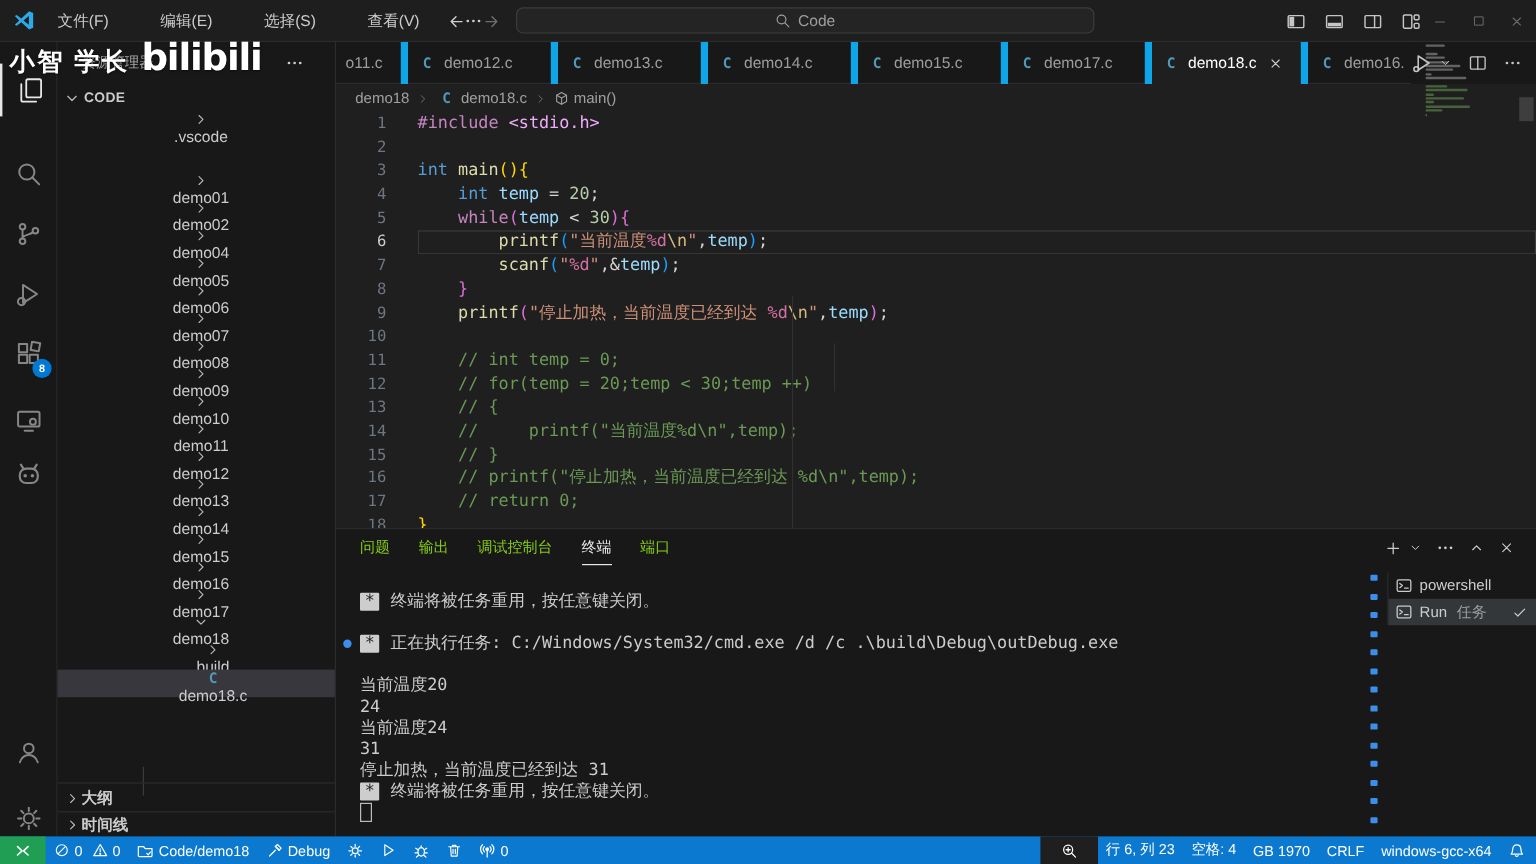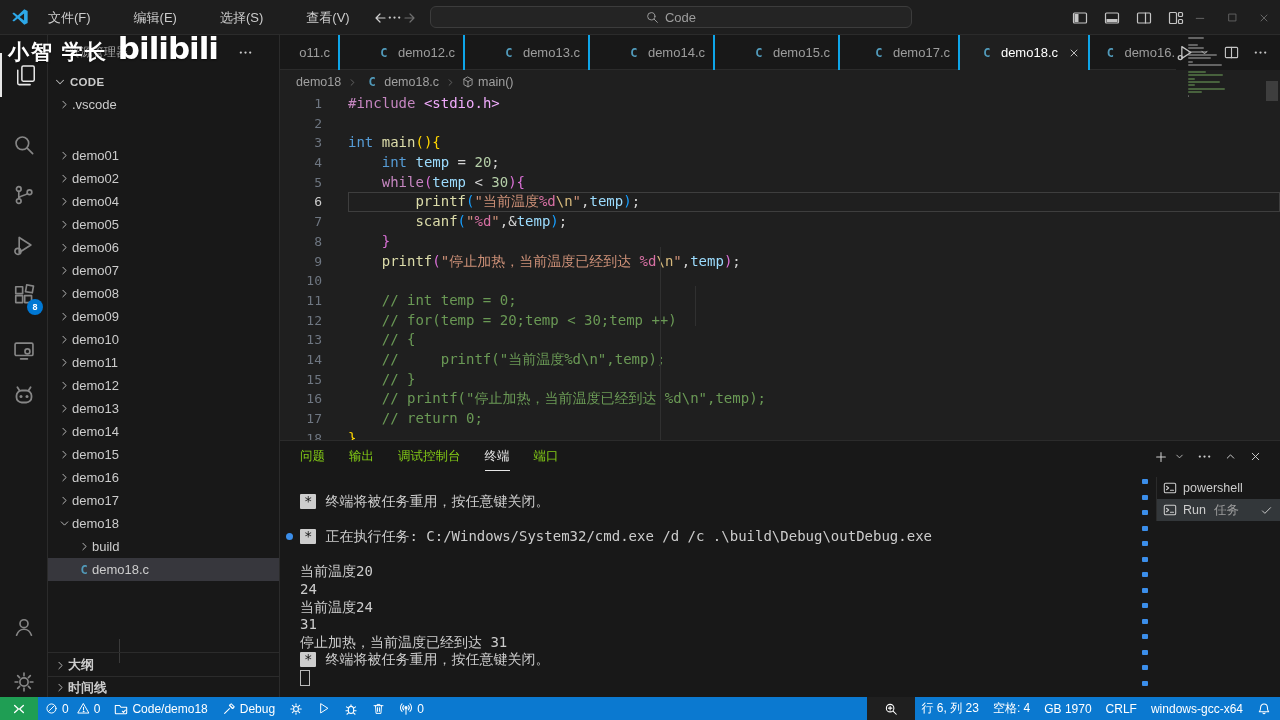--- a/index.html
+++ b/index.html
@@ -28,33 +28,33 @@
   .ab-item.active{color:#e7e7e7;border-left:2px solid #e7e7e7;}
   .ab-badge{position:absolute;right:4px;bottom:2px;background:#0078d4;color:#fff;font-size:9px;min-width:16px;height:16px;border-radius:8px;
             display:flex;align-items:center;justify-content:center;font-weight:bold;}
 
   
   .sidebar{position:absolute;left:48px;top:35px;width:232px;height:662px;background:#181818;border-right:1px solid #2b2b2b;box-sizing:border-box;}
   .sb-title{position:absolute;left:0;top:0;width:100%;height:35px;display:flex;align-items:center;padding-left:20px;box-sizing:border-box;color:#a8a8a8;font-size:12px;}
   .sb-title .more{position:absolute;right:26px;color:#cccccc}
   .sb-section{position:absolute;left:4px;top:40px;display:flex;align-items:center;gap:2px;font-weight:bold;font-size:11.5px;color:#cccccc;letter-spacing:.3px;}
   .tree{position:absolute;left:0;top:58px;width:231px;}
-  .tree-item{height:23px;display:flex;align-items:center;color:#cccccc;position:relative;}
+  .tree-item{height:23px;display:flex;align-items:center;color:#cccccc;position:relative;flex-direction:column;}
   .tree-item.selected{background:#37373d;}
   .chev{width:16px;display:flex;justify-content:center;color:#b8b8b8;flex:none;}
   .chev.down svg{transform:rotate(90deg);}
   .cicon{color:#519aba;font-weight:bold;font-size:12px;width:16px;text-align:center;flex:none;font-family:"DejaVu Sans Mono",monospace;}
   .sb-bottom{position:absolute;left:0;width:231px;border-top:1px solid #2b2b2b;display:flex;align-items:center;font-weight:bold;color:#cccccc;}
   .sb-bottom .chev{margin-left:4px;}
   .indent-line{position:absolute;left:71px;top:604px;height:24px;width:1px;background:#3a3a3a;}
 
   
   .editor{position:absolute;left:280px;top:35px;width:1000px;height:405px;background:#1f1f1f;}
   .tabbar{position:absolute;left:0;top:0;width:1000px;height:35px;background:#181818;display:flex;border-bottom:1px solid #2b2b2b;box-sizing:border-box;}
-  .tab{height:35px;display:flex;align-items:center;gap:6px;padding:0 8px;border-right:2px solid #0ea5e9;color:#9d9d9d;box-sizing:border-box;overflow:hidden;white-space:nowrap;flex:none;justify-content:flex-end;}
+  .tab{height:35px;display:flex;align-items:center;gap:6px;padding:0 8px;border-right:6px solid #0ea5e9;color:#9d9d9d;box-sizing:border-box;overflow:hidden;white-space:nowrap;flex:none;}
   .tab.active{background:#1f1f1f;color:#ffffff;}
   .tab .close{margin-left:4px;color:#cfcfcf;}
   .tab-actions{position:absolute;right:0;top:0;height:35px;display:flex;align-items:center;gap:14px;padding-right:12px;color:#c5c5c5;background:#181818;}
   .breadcrumb{position:absolute;left:0;top:35px;width:1000px;height:24px;display:flex;align-items:center;padding-left:16px;box-sizing:border-box;color:#a0a0a0;gap:4px;font-size:12.5px;}
   .bc-sep{color:#6e6e6e;margin:0 2px;}
   .bc-item{display:flex;align-items:center;gap:4px;}
   .code{position:absolute;left:0;top:59px;width:1000px;height:346px;overflow:hidden;font-family:"DejaVu Sans Mono",monospace;font-size:14px;}
   .code-row{display:flex;height:19.7px;line-height:19.7px;}
   .code-num{width:68px;text-align:right;padding-right:26px;box-sizing:border-box;color:#6e7681;font-size:13px;flex:none;}
   .code-num.cur{color:#cccccc;}

